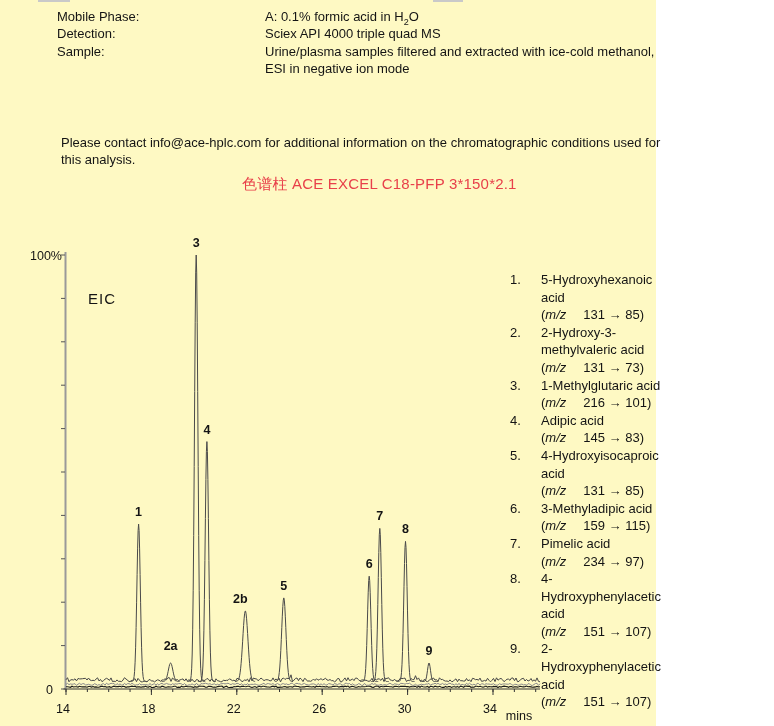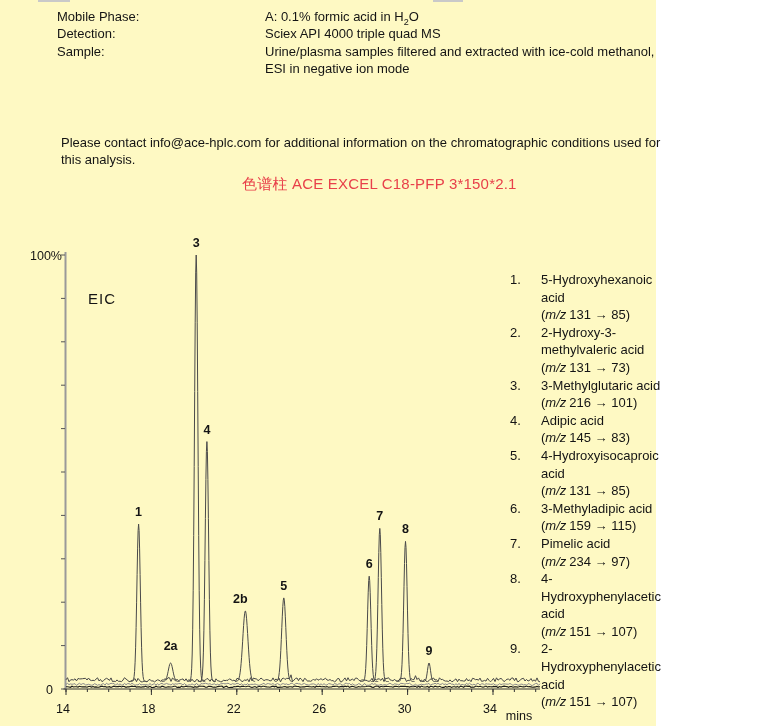--- a/index.html
+++ b/index.html
@@ -15,21 +15,21 @@
   .cell-value sub{font-size:9px;line-height:0;}
 
   .contact{position:absolute;left:57px;top:130px;margin:4px;font-size:13px;line-height:17.4px;width:700px;}
 
   .column-heading{position:absolute;left:222px;top:175px;font-size:15px;letter-spacing:0.2px;margin-left:20px;}
 
   .legend{position:absolute;left:510px;top:271px;font-size:13px;line-height:17.6px;}
   .legend-item{display:flex;}
   .legend-num{width:31px;flex:0 0 31px;}
   .legend-mz .it{font-style:italic;}
-  .legend-mz .val{margin-left:3px;}
+  .legend-mz .val{margin-left:17px;}
 
   svg#chrom{position:absolute;left:0;top:0;pointer-events:none;}
   svg#chrom text{font-family:"Liberation Sans",sans-serif;fill:#141414;}
   svg#chrom text.tick{font-size:12.5px;}
   svg#chrom text.peak{font-size:12.5px;font-weight:bold;}
   svg#chrom text.eic{font-size:15px;letter-spacing:1px;}
   svg#chrom text.axis-unit{font-size:12.5px;}
 </style>
 </head>
 <body>
@@ -159,21 +159,21 @@
       <div class="legend-item">
         <div class="legend-num">2.</div>
         <div>
           <div class="legend-name">2-Hydroxy-3-methylvaleric acid</div>
           <div class="legend-mz"><span>(</span><span class="it">m/z</span><span class="val">131 → 73)</span></div>
         </div>
       </div>
       <div class="legend-item">
         <div class="legend-num">3.</div>
         <div>
-          <div class="legend-name">3-Methylglutaric acid</div>
+          <div class="legend-name">1-Methylglutaric acid</div>
           <div class="legend-mz"><span>(</span><span class="it">m/z</span><span class="val">216 → 101)</span></div>
         </div>
       </div>
       <div class="legend-item">
         <div class="legend-num">4.</div>
         <div>
           <div class="legend-name">Adipic acid</div>
           <div class="legend-mz"><span>(</span><span class="it">m/z</span><span class="val">145 → 83)</span></div>
         </div>
       </div>

